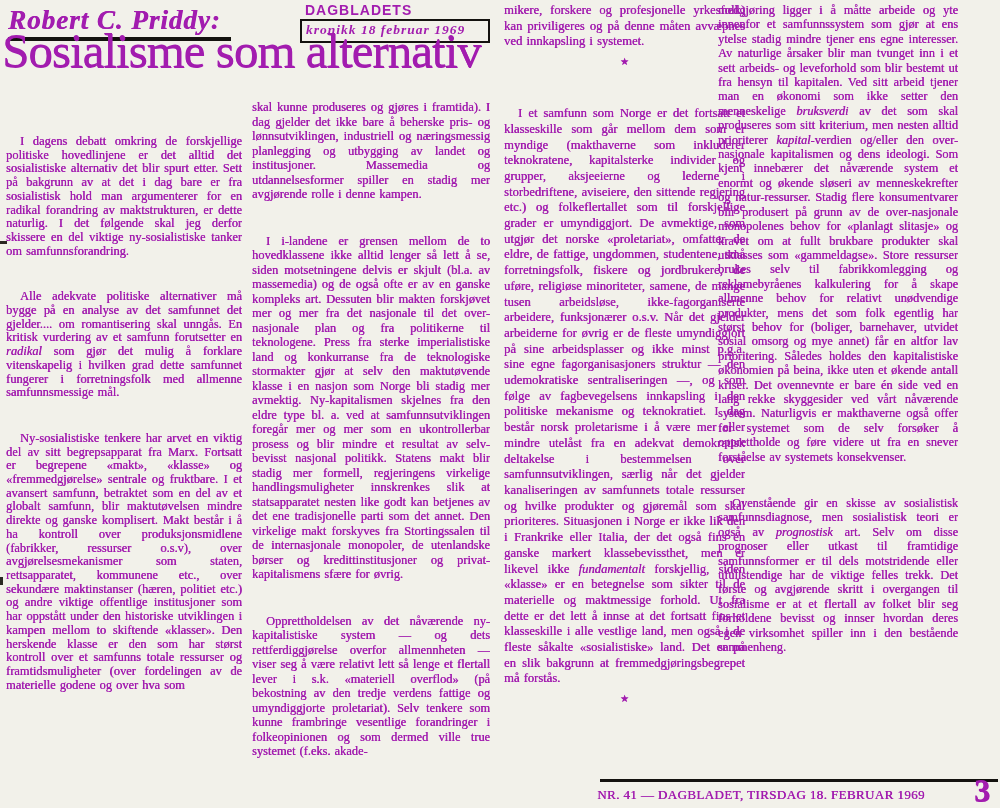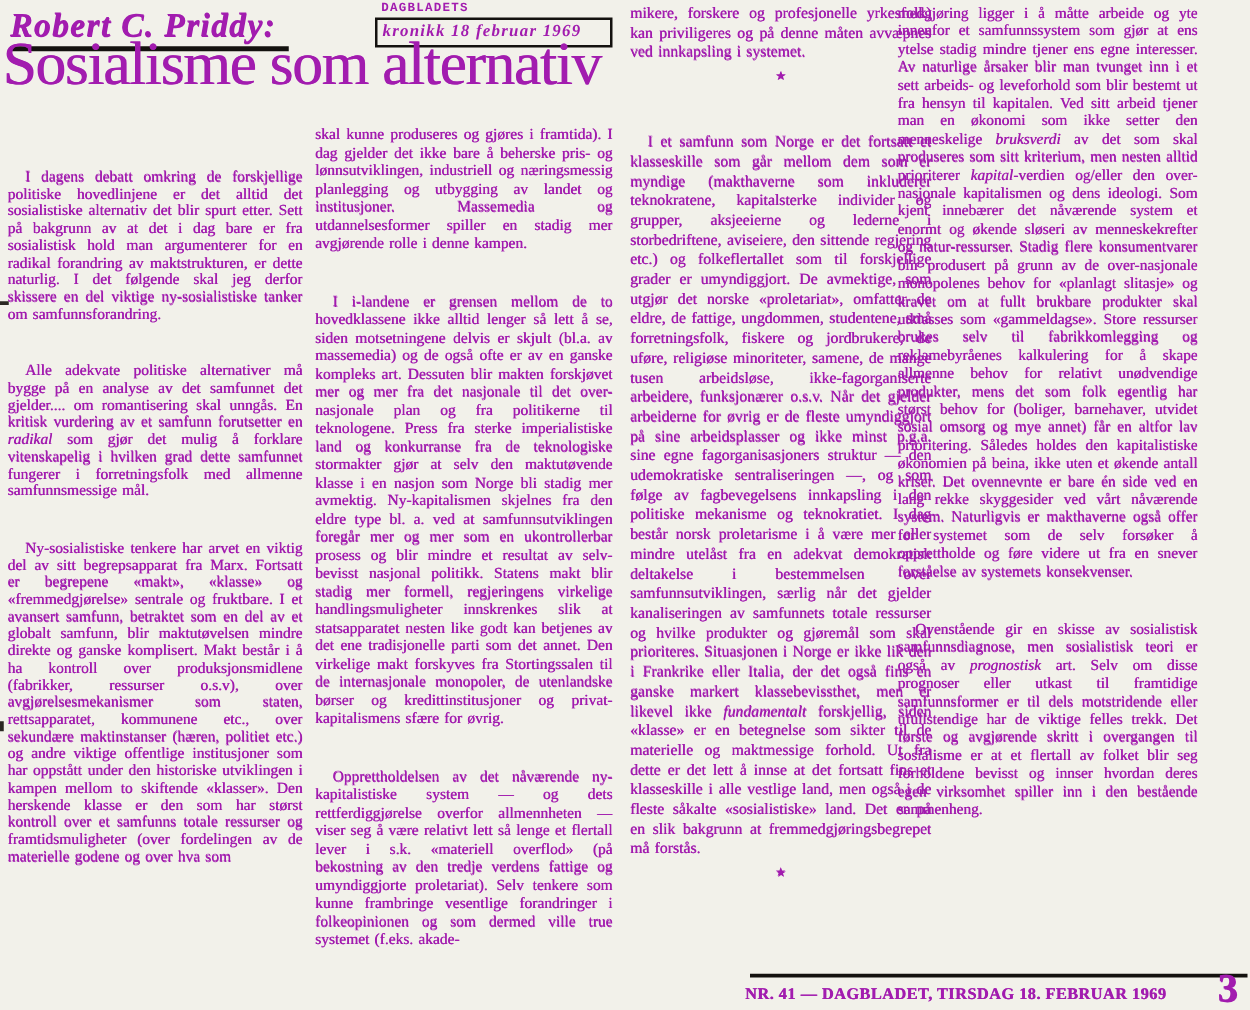--- a/index.html
+++ b/index.html
@@ -10,22 +10,22 @@
     font-family:"Liberation Serif", serif;
   }
   .byline {
     position:absolute; left:8px; top:5px;
     font-size:27px; font-weight:bold; font-style:italic; letter-spacing:1px;
     border-bottom:4px solid #14120f; padding:0 10px 1px 0;
     text-shadow:0.4px 0.4px 0 currentColor;
   }
   .mast-box { position:absolute; left:300px; top:2px; width:190px; }
   .mast-label {
-    font-family:Liberation Mono, monospace; font-weight:bold;
-    font-size:10px; letter-spacing:1px; padding-left:5px;
+    font-family:Liberation Sans, sans-serif; font-weight:bold;
+    font-size:14px; letter-spacing:1px; padding-left:5px;
   }
   .mast-inner {
     border:2px solid #14120f; margin-top:1px; padding:1px 4px 3px;
     text-align:left; font-style:italic; font-weight:bold; font-size:13.5px;
     letter-spacing:1px;
   }
   .headline {
     position:absolute; left:2px; top:22px; width:494px;
     font-size:49px; font-weight:normal; letter-spacing:-1px; white-space:nowrap;
     text-shadow:0.5px 0.5px 0 currentColor;
@@ -44,21 +44,21 @@
     letter-spacing:0.2px;
   }
   .col p.star { text-align:center; font-size:10px; line-height:24px; text-indent:0; }
   .col1 { left:6px;   top:103px; width:236px; height:701px; line-height:13.7px; }
   .col2 { left:252px; top:100px; width:238px; height:706px; line-height:14.5px; }
   .col3 { left:504px; top:3px;   width:241px; height:772px; line-height:15.7px; font-size:12.6px; }
   .col4 { left:718px; top:3px;   width:240px; height:772px; line-height:14.4px; font-size:12.3px; }
   .footer-rule { position:absolute; left:600px; top:779px; width:398px; height:3px; background:#14120f; }
   .footer-text {
     position:absolute; left:596px; top:787px; width:330px; text-align:center;
-    font-weight:bold; font-size:13px; letter-spacing:0.4px; white-space:nowrap;
+    font-weight:normal; font-size:13px; letter-spacing:0.4px; white-space:nowrap;
     text-shadow:0.4px 0.4px 0 currentColor;
   }
   .page-number {
     position:absolute; right:10px; top:772px;
     font-size:32px; font-weight:bold; text-shadow:0.8px 0.8px 0 currentColor;
   }
   .artifact { position:absolute; background:#2a2822; }
   .a1 { left:0; top:241px; width:7px; height:3px; }
   .a2 { left:0; top:577px; width:3px; height:8px; }
 </style>

